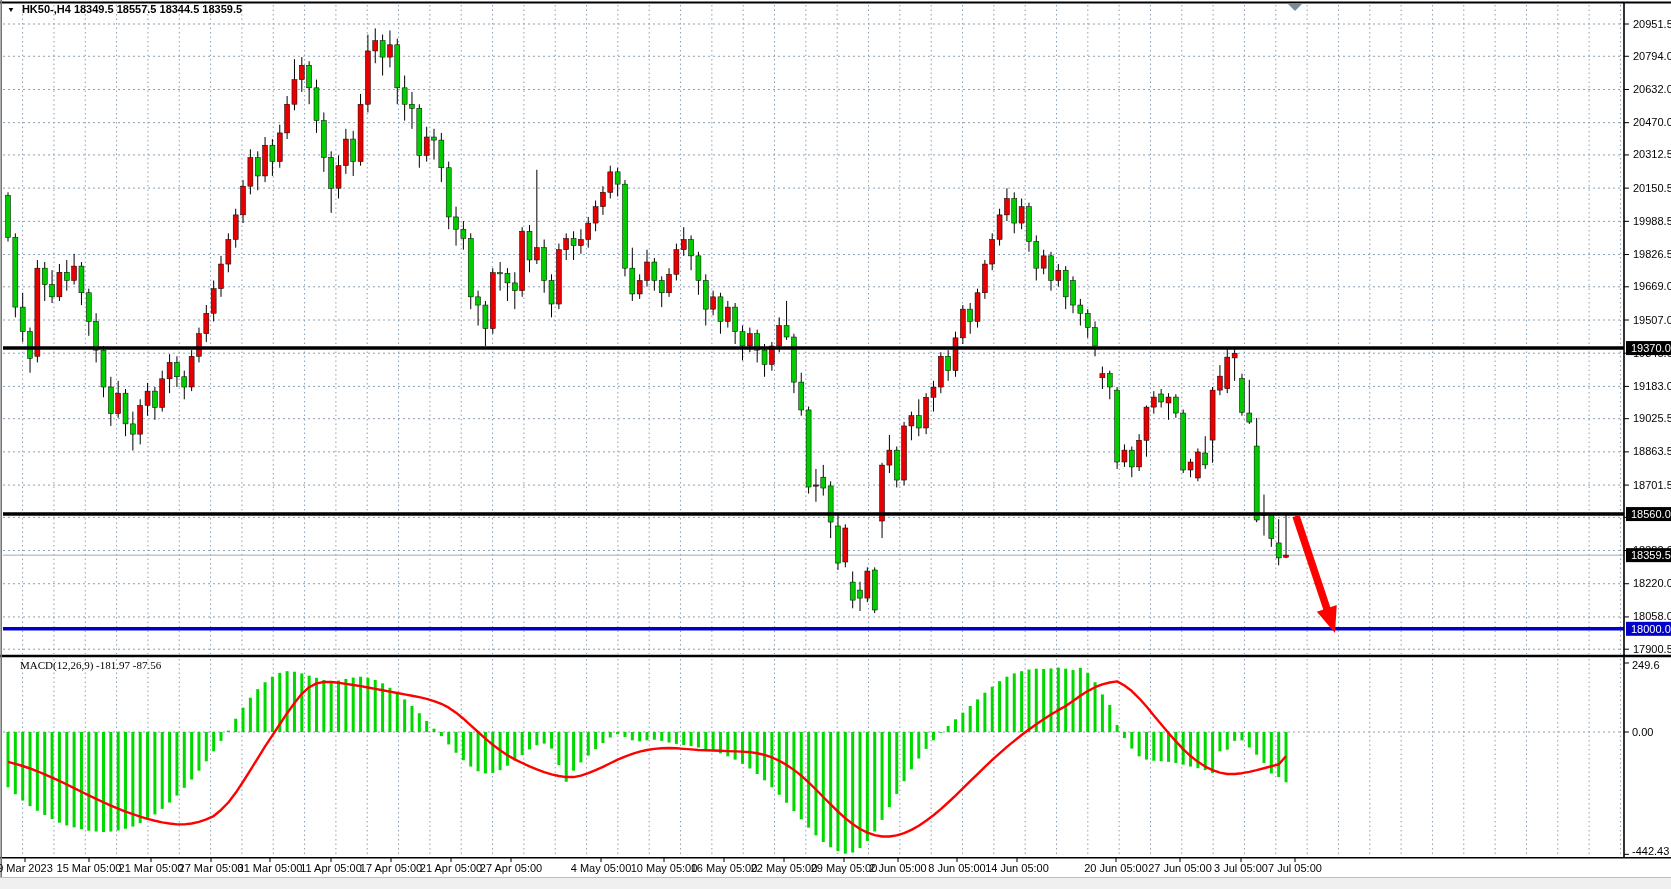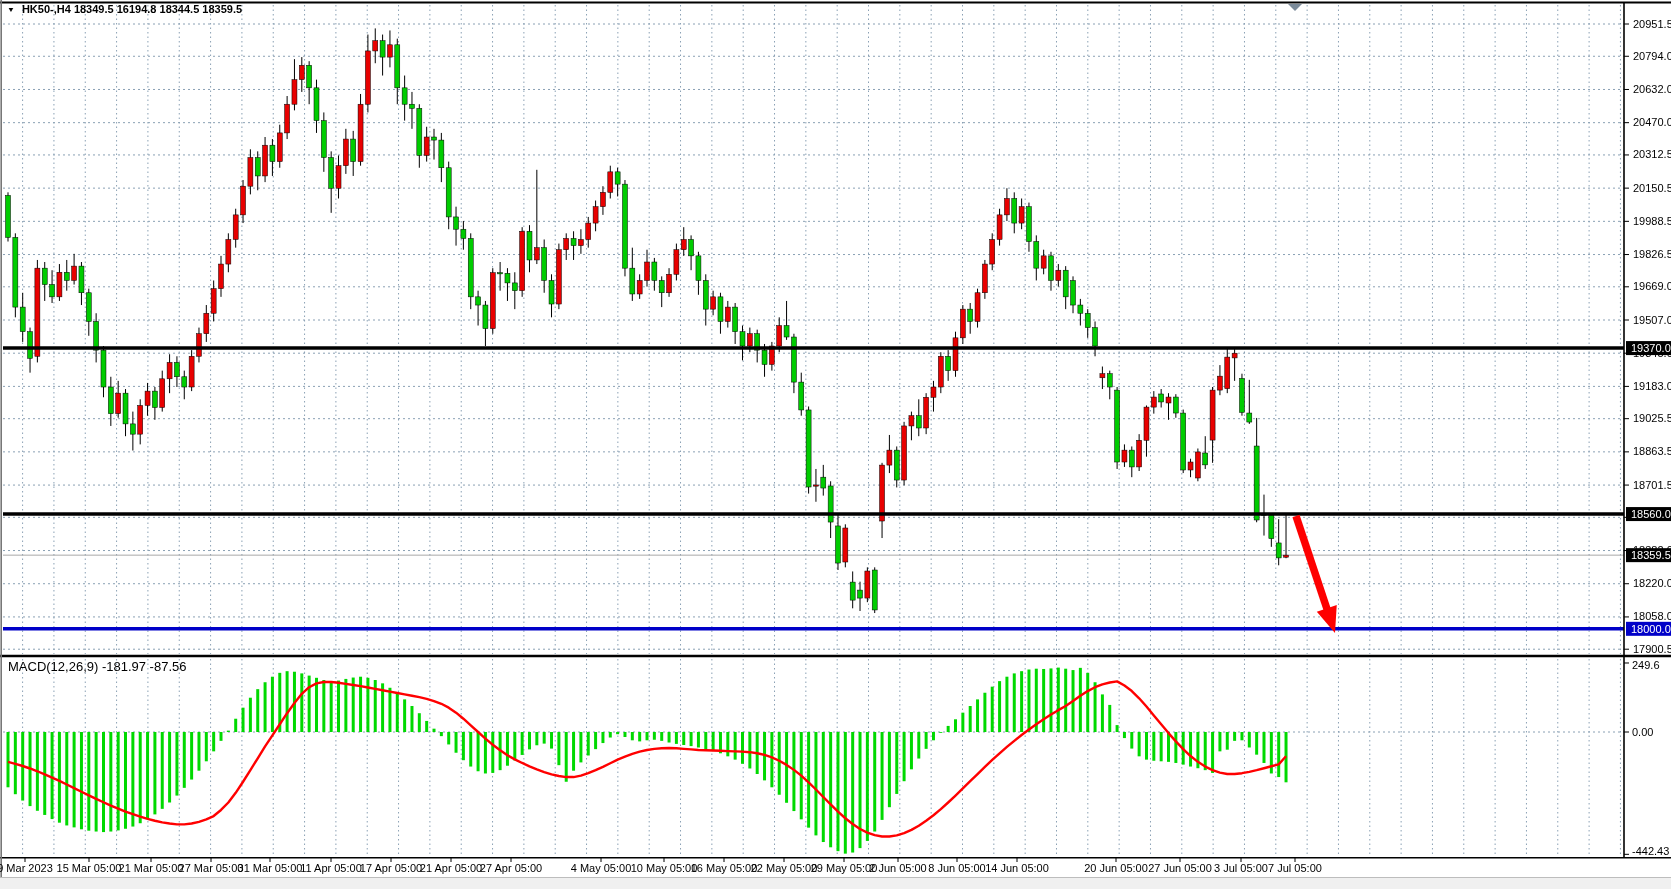--- a/index.html
+++ b/index.html
@@ -2,21 +2,21 @@
 <html><head>
 <meta charset="utf-8">
 <style>
   html,body{margin:0;padding:0;background:#fff;}
   .wrap{position:relative;width:1671px;height:889px;overflow:hidden;background:#fff;
         font-family:"Liberation Sans", sans-serif;}
   svg{position:absolute;left:0;top:0;}
   .overlay{position:absolute;color:#000;white-space:nowrap;z-index:5;}
   .symbol-info{left:7px;top:3px;font-size:11px;font-weight:bold;display:flex;gap:7px;align-items:center;}
   .symbol-info .dd{font-size:8px;transform:scaleY(.9);}
-  .macd-label{left:8px;top:659px;font-size:13px;}
+  .macd-label{left:20px;top:659px;font-size:11px;font-family:Liberation Serif, serif;}
   .status-bar{position:absolute;left:0;bottom:0;width:1671px;height:11px;background:#f0f0f0;
               border-top:1px solid #bdbdbd;z-index:4;}
 </style>
 </head>
 <body>
 
 <div class="wrap">
   <svg id="chart" width="1671" height="889" viewBox="0 0 1671 889">
       <rect x="0" y="0" width="1671" height="889" fill="#ffffff"></rect>
       <g>
@@ -794,19 +794,19 @@
         <line x1="1241" y1="858" x2="1241" y2="862" stroke="#000" stroke-width="1"></line>
         <text x="1241" y="872" font-size="11" fill="#000" text-anchor="middle">3 Jul 05:00</text>
         <line x1="1295" y1="858" x2="1295" y2="862" stroke="#000" stroke-width="1"></line>
         <text x="1295" y="872" font-size="11" fill="#000" text-anchor="middle">7 Jul 05:00</text>
       </g>
       <polygon points="1288,4 1302,4 1295,11" fill="#7a8a99"></polygon>
     </svg>
 
   <div class="overlay symbol-info">
     <span class="dd">▼</span>
-    <span>HK50-,H4  18349.5 16194.8 18344.5 18359.5</span>
+    <span>HK50-,H4  18349.5 18557.5 18344.5 18359.5</span>
   </div>
 
   <div class="overlay macd-label">MACD(12,26,9) -181.97 -87.56</div>
 
   <div class="status-bar"></div>
 </div>
 
 </body></html>

